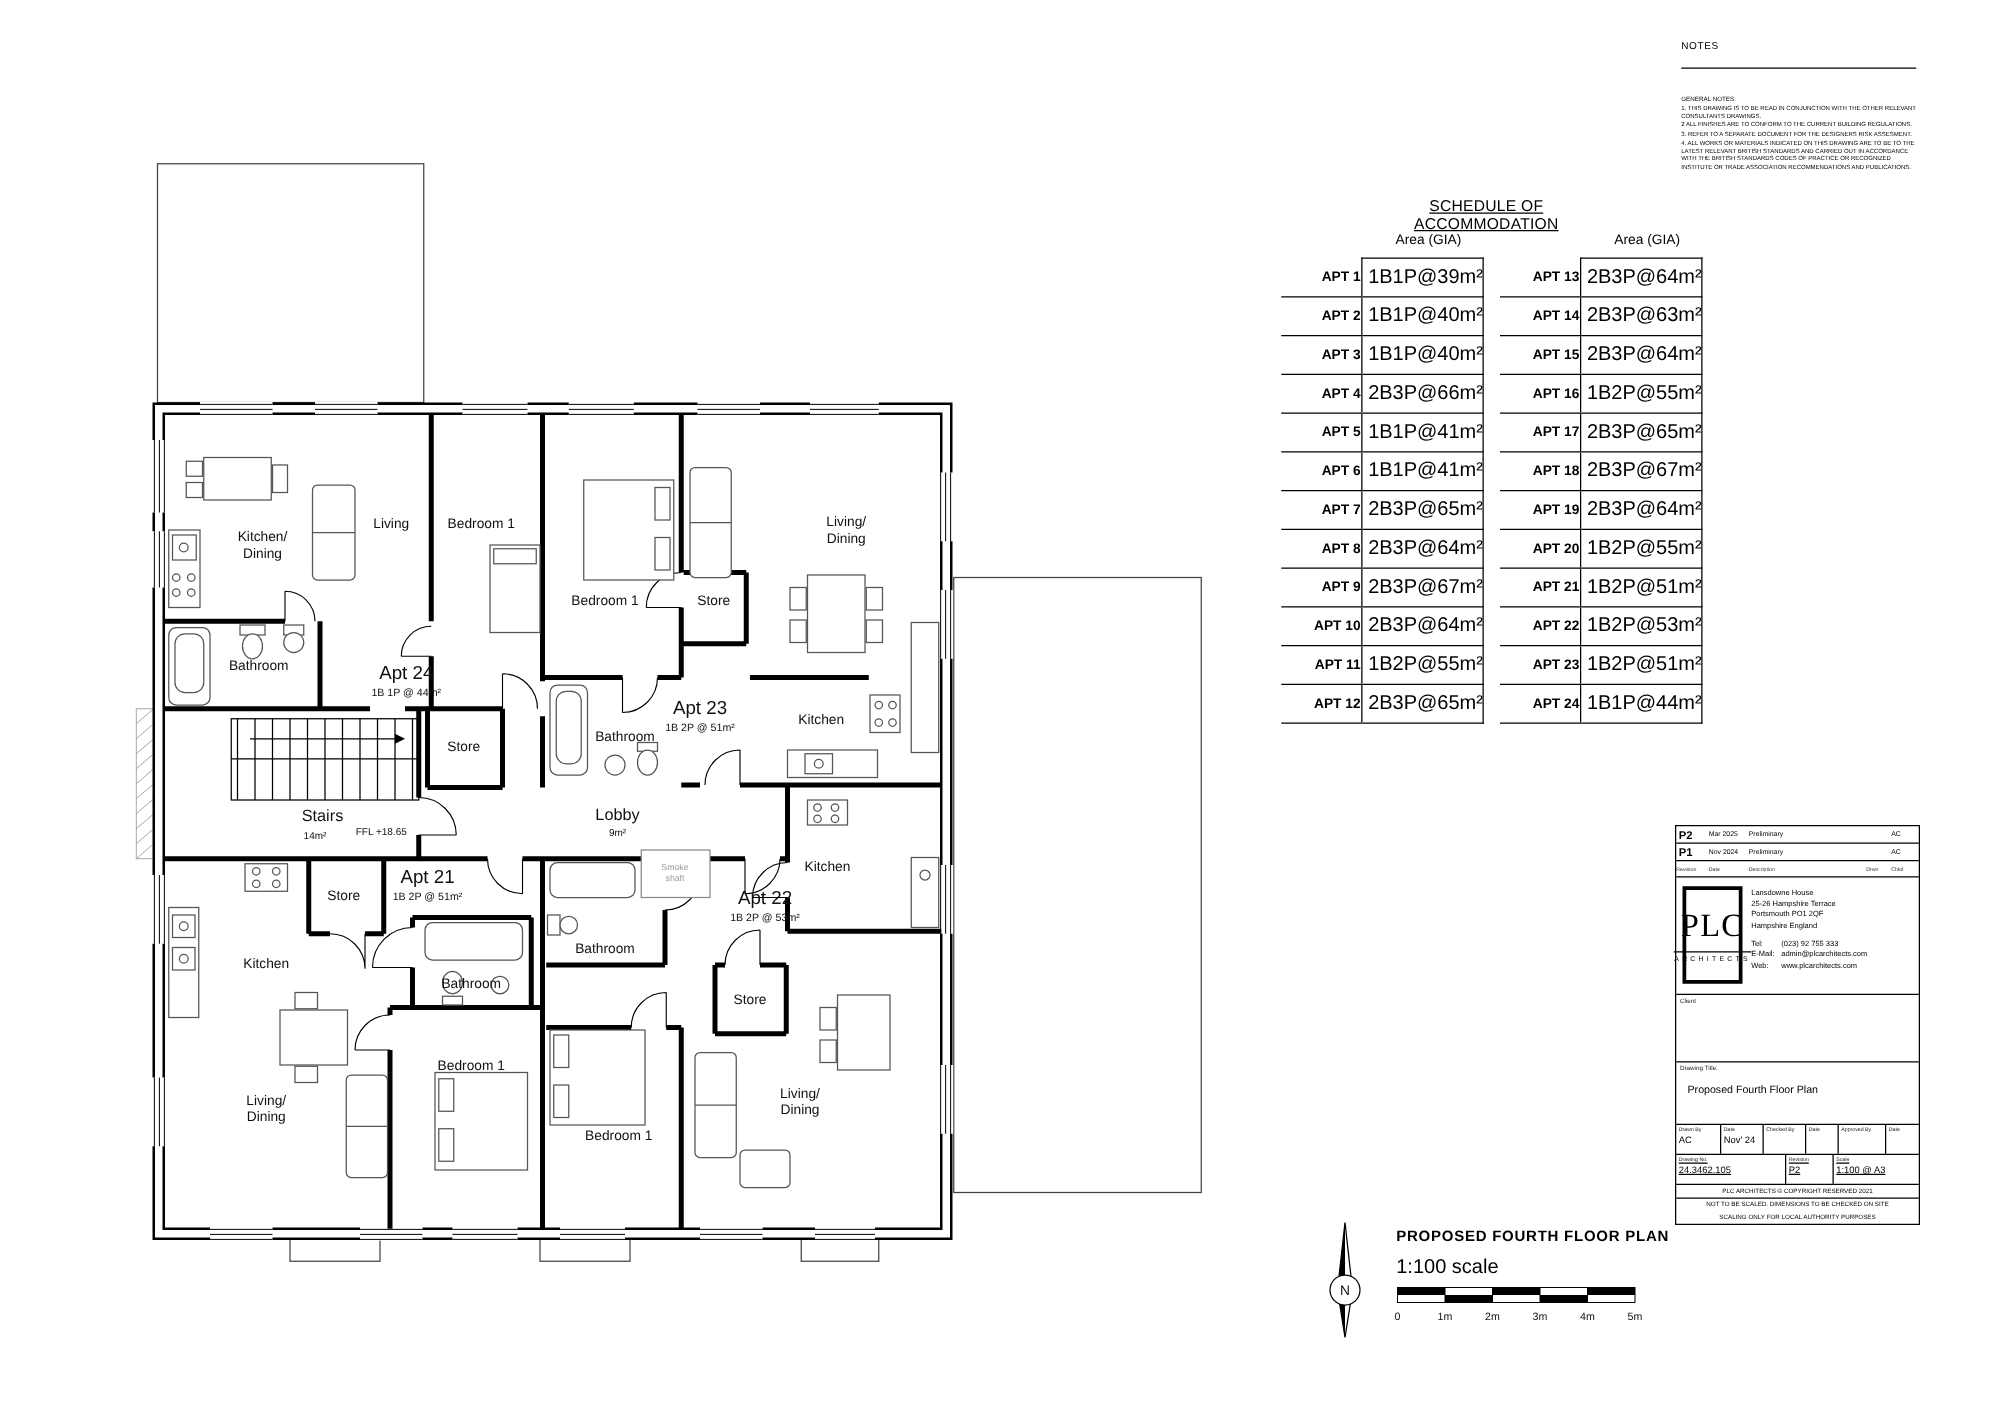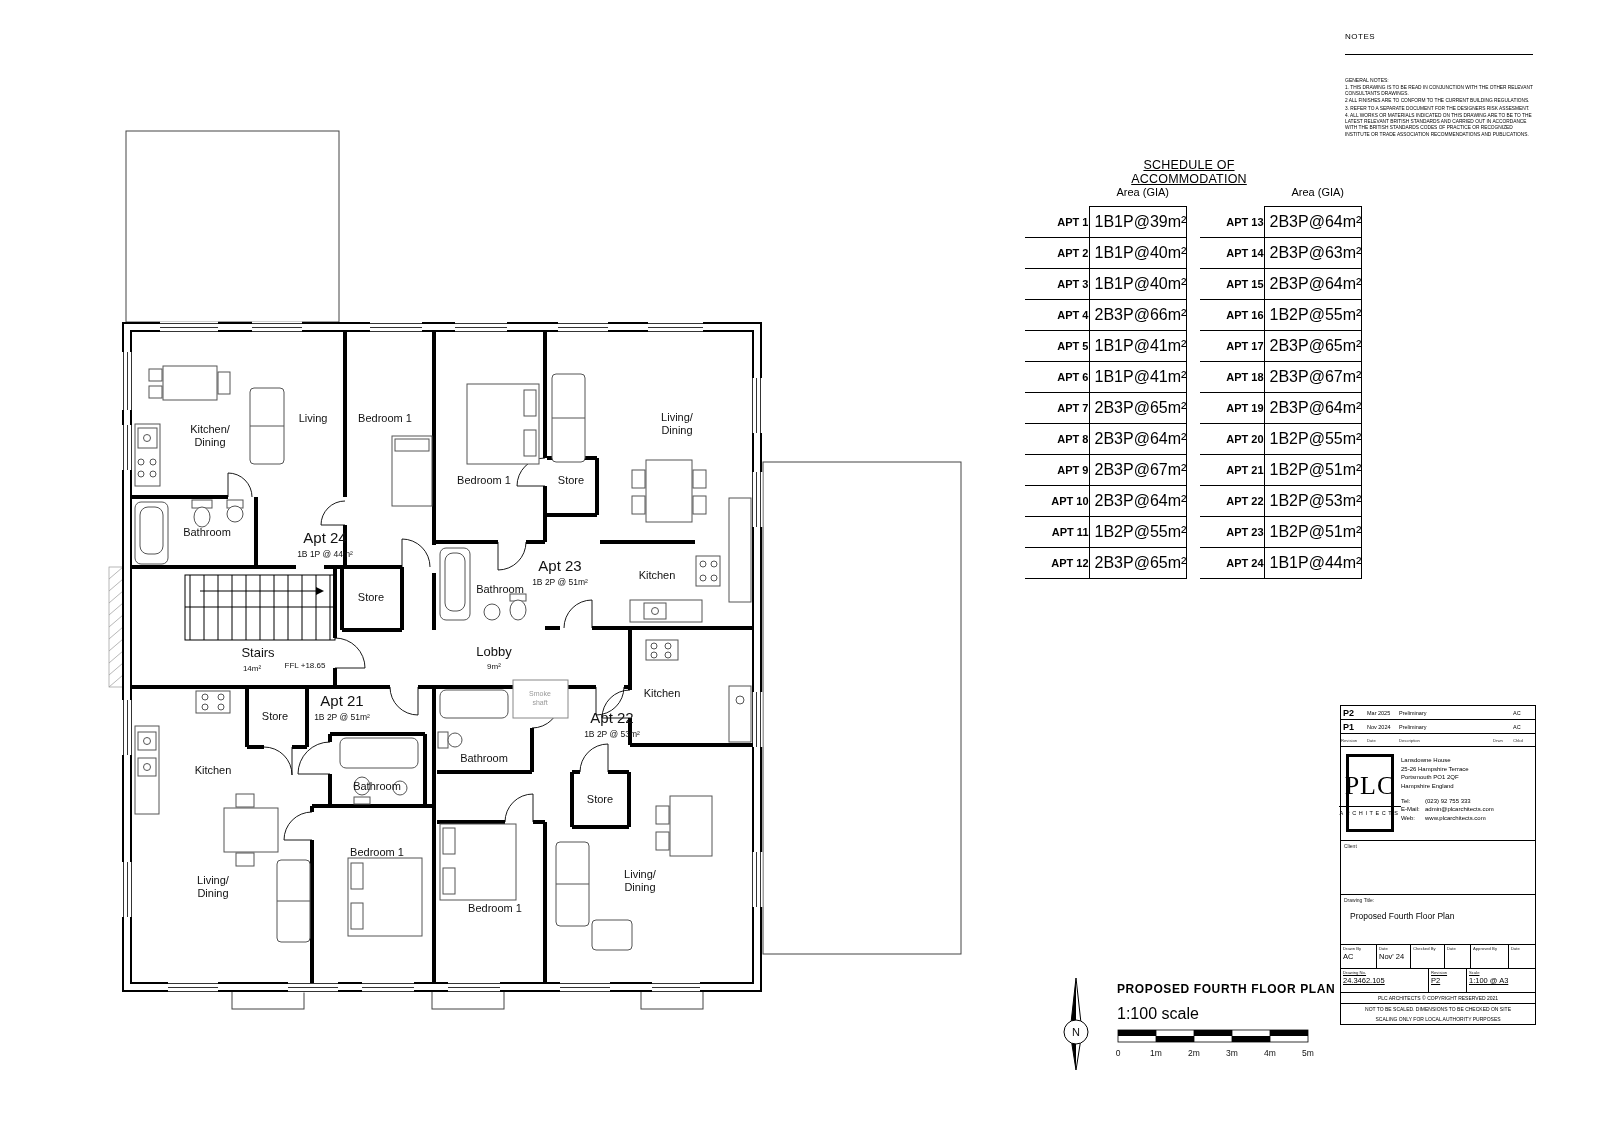--- a/index.html
+++ b/index.html
@@ -36,21 +36,21 @@
   .sched td { height:31px; vertical-align:middle; }
   td.apt-cell { width:64px; font-weight:bold; text-align:right; border-bottom:1px solid #000; font-size:11px; }
   td.area-cell { width:80px; border:1px solid #000; padding-left:5px; font-size:16px; }
 
   
   .plan-title { left:1117px; top:982px; font-size:12px; font-weight:bold; letter-spacing:.6px; }
   .plan-scale { left:1117px; top:1005px; font-size:16px; }
   .bar-label { font-size:8.5px; }
 
   
-  .tb { left:1340px; top:705px; width:196px; border:1px solid #000; background:#fff; }
+  .tb { left:1340px; top:660px; width:196px; border:1px solid #000; background:#fff; }
   .tb-label { font-size:5px; color:#222; display:block; }
   .tb-rev { border-bottom:1px solid #000; }
   .tr-row { display:grid; grid-template-columns:26px 32px 94px 20px 22px; align-items:center;
             height:14px; border-bottom:1px solid #000; }
   .tr-row:last-child { border-bottom:none; height:12px; }
   .rev-id { font-size:9px; font-weight:bold; padding-left:2px; }
   .rev-date,.rev-desc,.rev-chkd,.rev-drwn { font-size:5.5px; }
   .tr-head span { font-size:4.2px; color:#333; }
   .tb-logo { display:flex; gap:7px; padding:7px 5px; height:94px; border-bottom:1px solid #000; }
   .logo-box { width:48px; height:78px; border:3px solid #000; display:flex; flex-direction:column;

